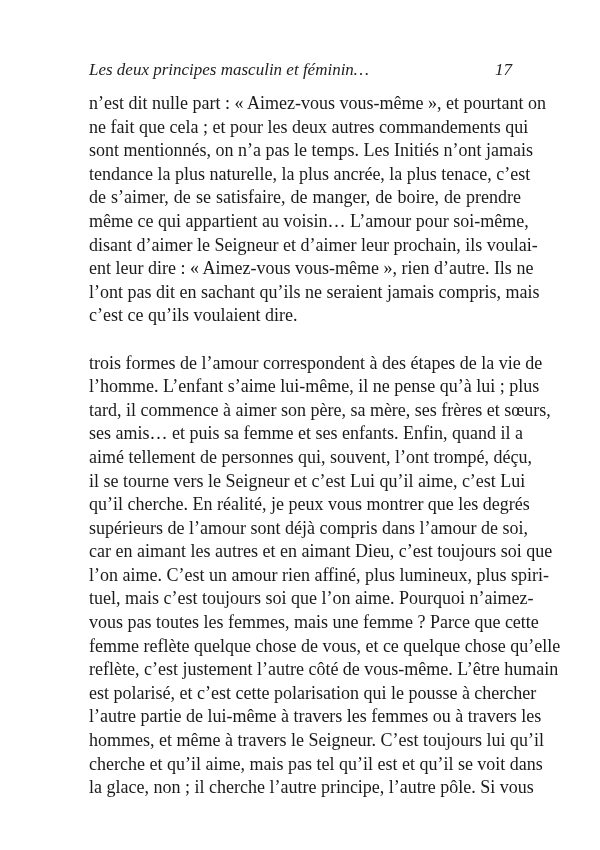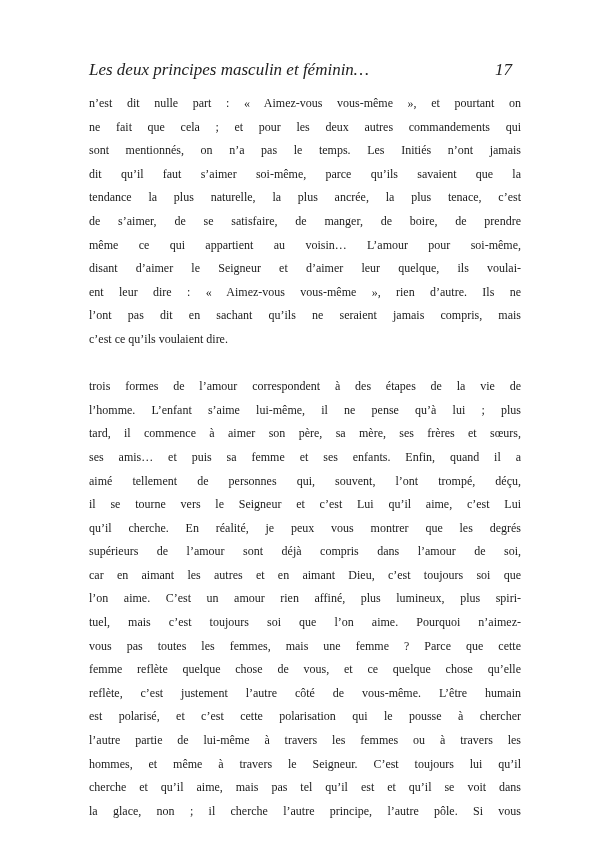--- a/index.html
+++ b/index.html
@@ -38,21 +38,21 @@
     .body-text {
       position: absolute;
       left: 89px;
       top: 92px;
       width: 432px;
     }
     .line {
       display: block;
       height: 23.6px;
       line-height: 23.6px;
-      font-size: 12px;
+      font-size: 18px;
       white-space: nowrap;
       text-align: justify;
       text-align-last: justify;
     }
     .line.last {
       text-align-last: left;
     }
     .line.indent {
       text-indent: 24px;
     }
@@ -66,25 +66,24 @@
 <div class="running-header">
   <span class="running-title">Les deux principes masculin et féminin…</span>
   <span class="page-number">17</span>
 </div>
 
 <div class="body-text">
   <div class="paragraph">
     <span class="line">n’est dit nulle part : « Aimez-vous vous-même », et pourtant on</span>
     <span class="line">ne fait que cela ; et pour les deux autres commandements qui</span>
     <span class="line">sont mentionnés, on n’a pas le temps. Les Initiés n’ont jamais</span>
-    <span class="line">dit qu’il faut s’aimer soi-même, parce qu’ils savaient que la</span>
     <span class="line">tendance la plus naturelle, la plus ancrée, la plus tenace, c’est</span>
     <span class="line">de s’aimer, de se satisfaire, de manger, de boire, de prendre</span>
     <span class="line">même ce qui appartient au voisin… L’amour pour soi-même,</span>
-    <span class="line">disant d’aimer le Seigneur et d’aimer leur quelque, ils voulai-</span>
+    <span class="line">disant d’aimer le Seigneur et d’aimer leur prochain, ils voulai-</span>
     <span class="line">ent leur dire : « Aimez-vous vous-même », rien d’autre. Ils ne</span>
     <span class="line">l’ont pas dit en sachant qu’ils ne seraient jamais compris, mais</span>
     <span class="line last">c’est ce qu’ils voulaient dire.</span>
   </div>
 
   <div class="para-gap"></div>
 
   <div class="paragraph">
     <span class="line">trois formes de l’amour correspondent à des étapes de la vie de</span>
     <span class="line">l’homme. L’enfant s’aime lui-même, il ne pense qu’à lui ; plus</span>

